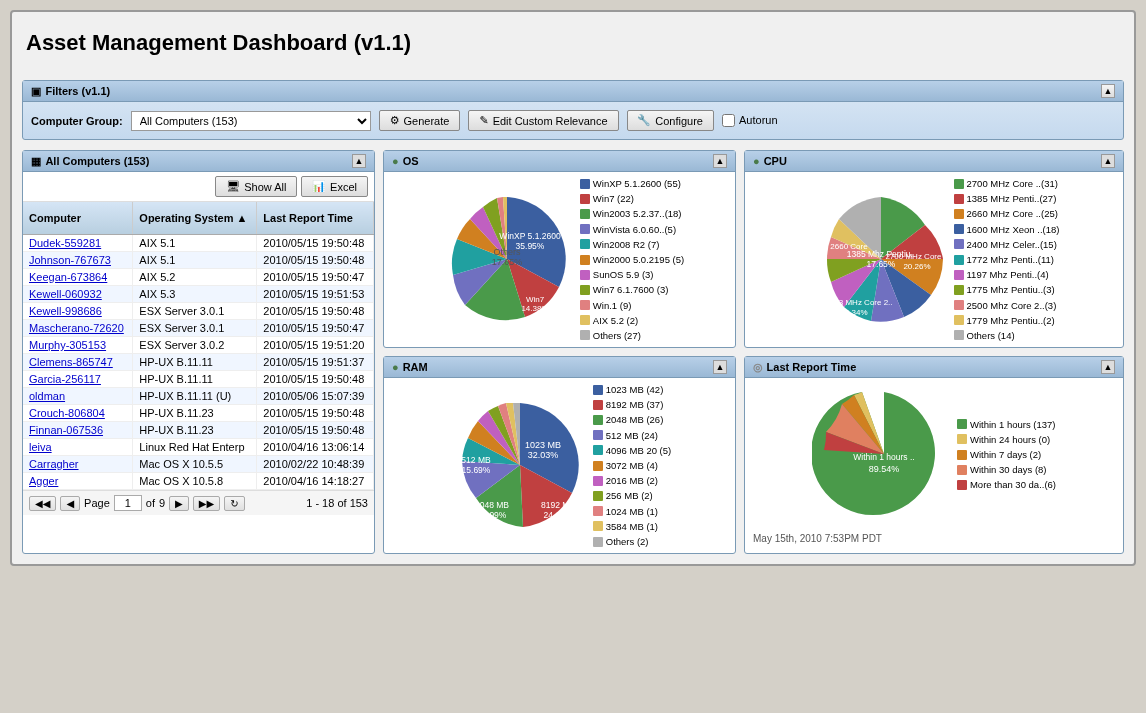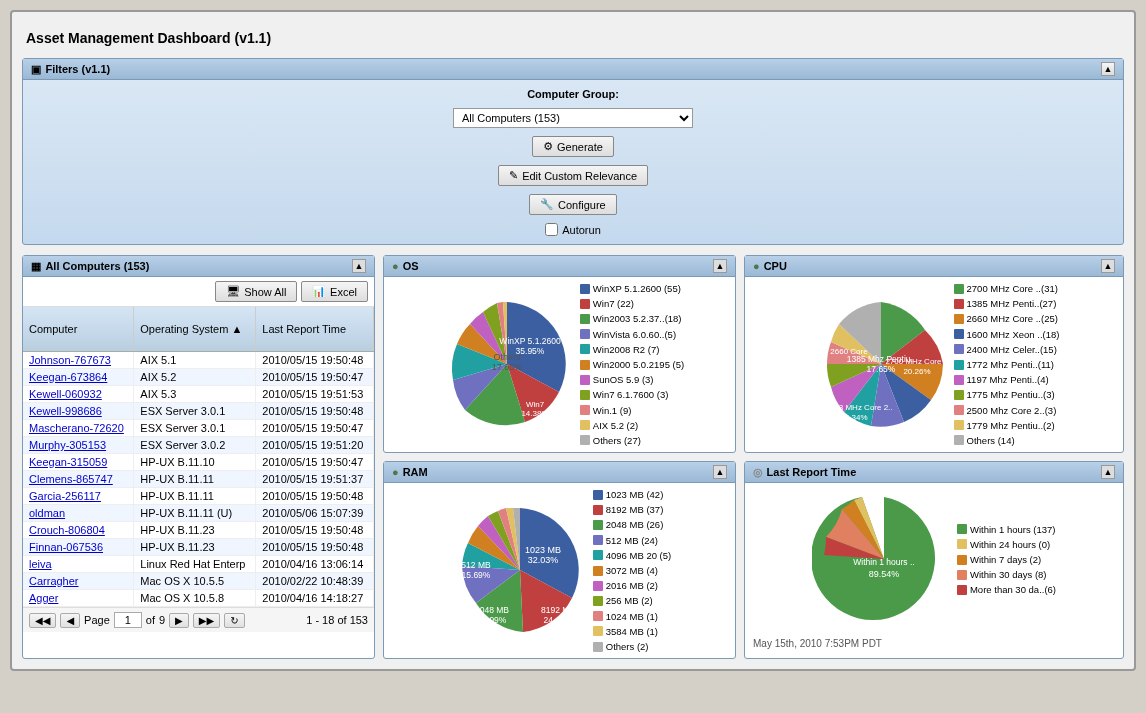--- a/index.html
+++ b/index.html
@@ -1,39 +1,39 @@
 <!DOCTYPE html>
 <html><head>
   <meta charset="utf-8">
   <style>
     * { box-sizing: border-box; margin: 0; padding: 0; }
     body { font-family: Arial, sans-serif; font-size: 11px; background: #d4d0c8; }
     .main-window { margin: 10px; background: #f0f0f0; border: 2px solid #999; border-radius: 4px; padding: 10px; }
-    .title-bar { font-size: 14px; font-weight: bold; padding: 8px 4px 12px 4px; color: #000; }
+    .title-bar { font-size: 22px; font-weight: bold; padding: 8px 4px 24px 4px; color: #000; }
     .filters-panel { border: 1px solid #7a9ab5; background: linear-gradient(to bottom, #dce9f5, #c5d9ee); border-radius: 3px; margin-bottom: 10px; }
     .panel-header { background: linear-gradient(to bottom, #b8d0e8, #9ab8d5); padding: 3px 8px; display: flex; align-items: center; justify-content: space-between; border-bottom: 1px solid #7a9ab5; }
     .panel-header-title { font-weight: bold; font-size: 11px; color: #000; display: flex; align-items: center; gap: 4px; }
-    .panel-body { padding: 8px; display: flex; align-items: center; gap: 8px; flex-direction: column; }
+    .panel-body { padding: 8px; display: flex; align-items: center; gap: 8px; }
     .label-bold { font-weight: bold; font-size: 11px; white-space: nowrap; }
     .select-box { border: 1px solid #999; background: white; padding: 2px 4px; font-size: 11px; width: 240px; }
     .btn { border: 1px solid #888; background: linear-gradient(to bottom, #f5f5f5, #ddd); padding: 3px 10px; font-size: 11px; cursor: pointer; border-radius: 2px; display: flex; align-items: center; gap: 4px; }
-    .checkbox-label { display: flex; align-items: center; gap: 4px; font-size: 11px; }
+    .checkbox-label { display: flex; gap: 4px; font-size: 11px; }
     .dashboard-grid { display: grid; grid-template-columns: 1fr 1fr 380px; grid-template-rows: auto auto; gap: 8px; }
     .chart-panel { border: 1px solid #7a9ab5; background: white; border-radius: 3px; }
     .table-panel { border: 1px solid #7a9ab5; background: white; border-radius: 3px; grid-row: 1 / 3; }
     .chart-panel-header { background: linear-gradient(to bottom, #b8d0e8, #9ab8d5); padding: 3px 8px; display: flex; align-items: center; justify-content: space-between; border-bottom: 1px solid #7a9ab5; }
     .chart-panel-title { font-weight: bold; font-size: 11px; display: flex; align-items: center; gap: 4px; }
     .chart-content { padding: 4px; display: flex; align-items: center; justify-content: center; }
     .legend { font-size: 9.5px; line-height: 1.6; }
     .legend-item { display: flex; align-items: center; gap: 3px; }
     .legend-dot { width: 10px; height: 10px; border-radius: 1px; flex-shrink: 0; }
     .table-toolbar { display: flex; justify-content: flex-end; gap: 4px; padding: 4px 6px; border-bottom: 1px solid #ddd; }
     .table-container { overflow-y: auto; max-height: 380px; }
     table { width: 100%; border-collapse: collapse; font-size: 11px; }
-    th { background: linear-gradient(to bottom, #d5e5f5, #b8cfe0); padding: 16px 6px; text-align: left; border-right: 1px solid #ccc; border-bottom: 1px solid #aaa; white-space: nowrap; font-weight: normal; }
+    th { background: linear-gradient(to bottom, #d5e5f5, #b8cfe0); padding: 10px 6px; text-align: left; border-right: 1px solid #ccc; border-bottom: 1px solid #aaa; white-space: nowrap; font-weight: bold; }
     td { padding: 2px 6px; border-right: 1px solid #eee; border-bottom: 1px solid #eee; white-space: nowrap; }
     tr:nth-child(even) td { background: #f0f6ff; }
     .link-cell { color: #0000cc; text-decoration: underline; cursor: pointer; }
     .pagination { display: flex; align-items: center; gap: 4px; padding: 4px 6px; border-top: 1px solid #ddd; background: #f5f5f5; font-size: 11px; }
     .page-btn { border: 1px solid #aaa; background: linear-gradient(to bottom, #f5f5f5, #e0e0e0); padding: 1px 5px; cursor: pointer; font-size: 10px; border-radius: 2px; }
     .timestamp { font-size: 11px; color: #333; padding: 4px 8px; }
     .expand-icon { width: 14px; height: 14px; background: linear-gradient(to bottom, #f5f5f5, #ddd); border: 1px solid #999; display: flex; align-items: center; justify-content: center; cursor: pointer; font-size: 9px; }
     .scroll-arrow { width: 14px; height: 14px; border: 1px solid #999; background: #ddd; display: flex; align-items: center; justify-content: center; cursor: pointer; font-size: 9px; }
     svg text { font-family: Arial, sans-serif; }
   </style>
@@ -273,20 +273,25 @@
       <div class="table-container">
         <table>
           <thead>
             <tr>
               <th>Computer</th>
               <th>Operating System ▲</th>
               <th>Last Report Time</th>
             </tr>
           </thead>
           <tbody id="table-body">
+          <tr>
+    <td class="link-cell">Dudek-559281</td>
+    <td>AIX 5.1</td>
+    <td>2010/05/15 19:50:48</td>
+  </tr>
               <tr>
     <td class="link-cell">Johnson-767673</td>
     <td>AIX 5.1</td>
     <td>2010/05/15 19:50:48</td>
   </tr>
               <tr>
     <td class="link-cell">Keegan-673864</td>
     <td>AIX 5.2</td>
     <td>2010/05/15 19:50:47</td>
   </tr>
@@ -302,25 +307,20 @@
   </tr>
               <tr>
     <td class="link-cell">Mascherano-72620</td>
     <td>ESX Server 3.0.1</td>
     <td>2010/05/15 19:50:47</td>
   </tr>
               <tr>
     <td class="link-cell">Murphy-305153</td>
     <td>ESX Server 3.0.2</td>
     <td>2010/05/15 19:51:20</td>
-  </tr>
-              <tr>
-    <td class="link-cell">Keegan-315059</td>
-    <td>HP-UX B.11.10</td>
-    <td>2010/05/15 19:50:47</td>
   </tr>
               <tr>
     <td class="link-cell">Clemens-865747</td>
     <td>HP-UX B.11.11</td>
     <td>2010/05/15 19:51:37</td>
   </tr>
               <tr>
     <td class="link-cell">Garcia-256117</td>
     <td>HP-UX B.11.11</td>
     <td>2010/05/15 19:50:48</td>

